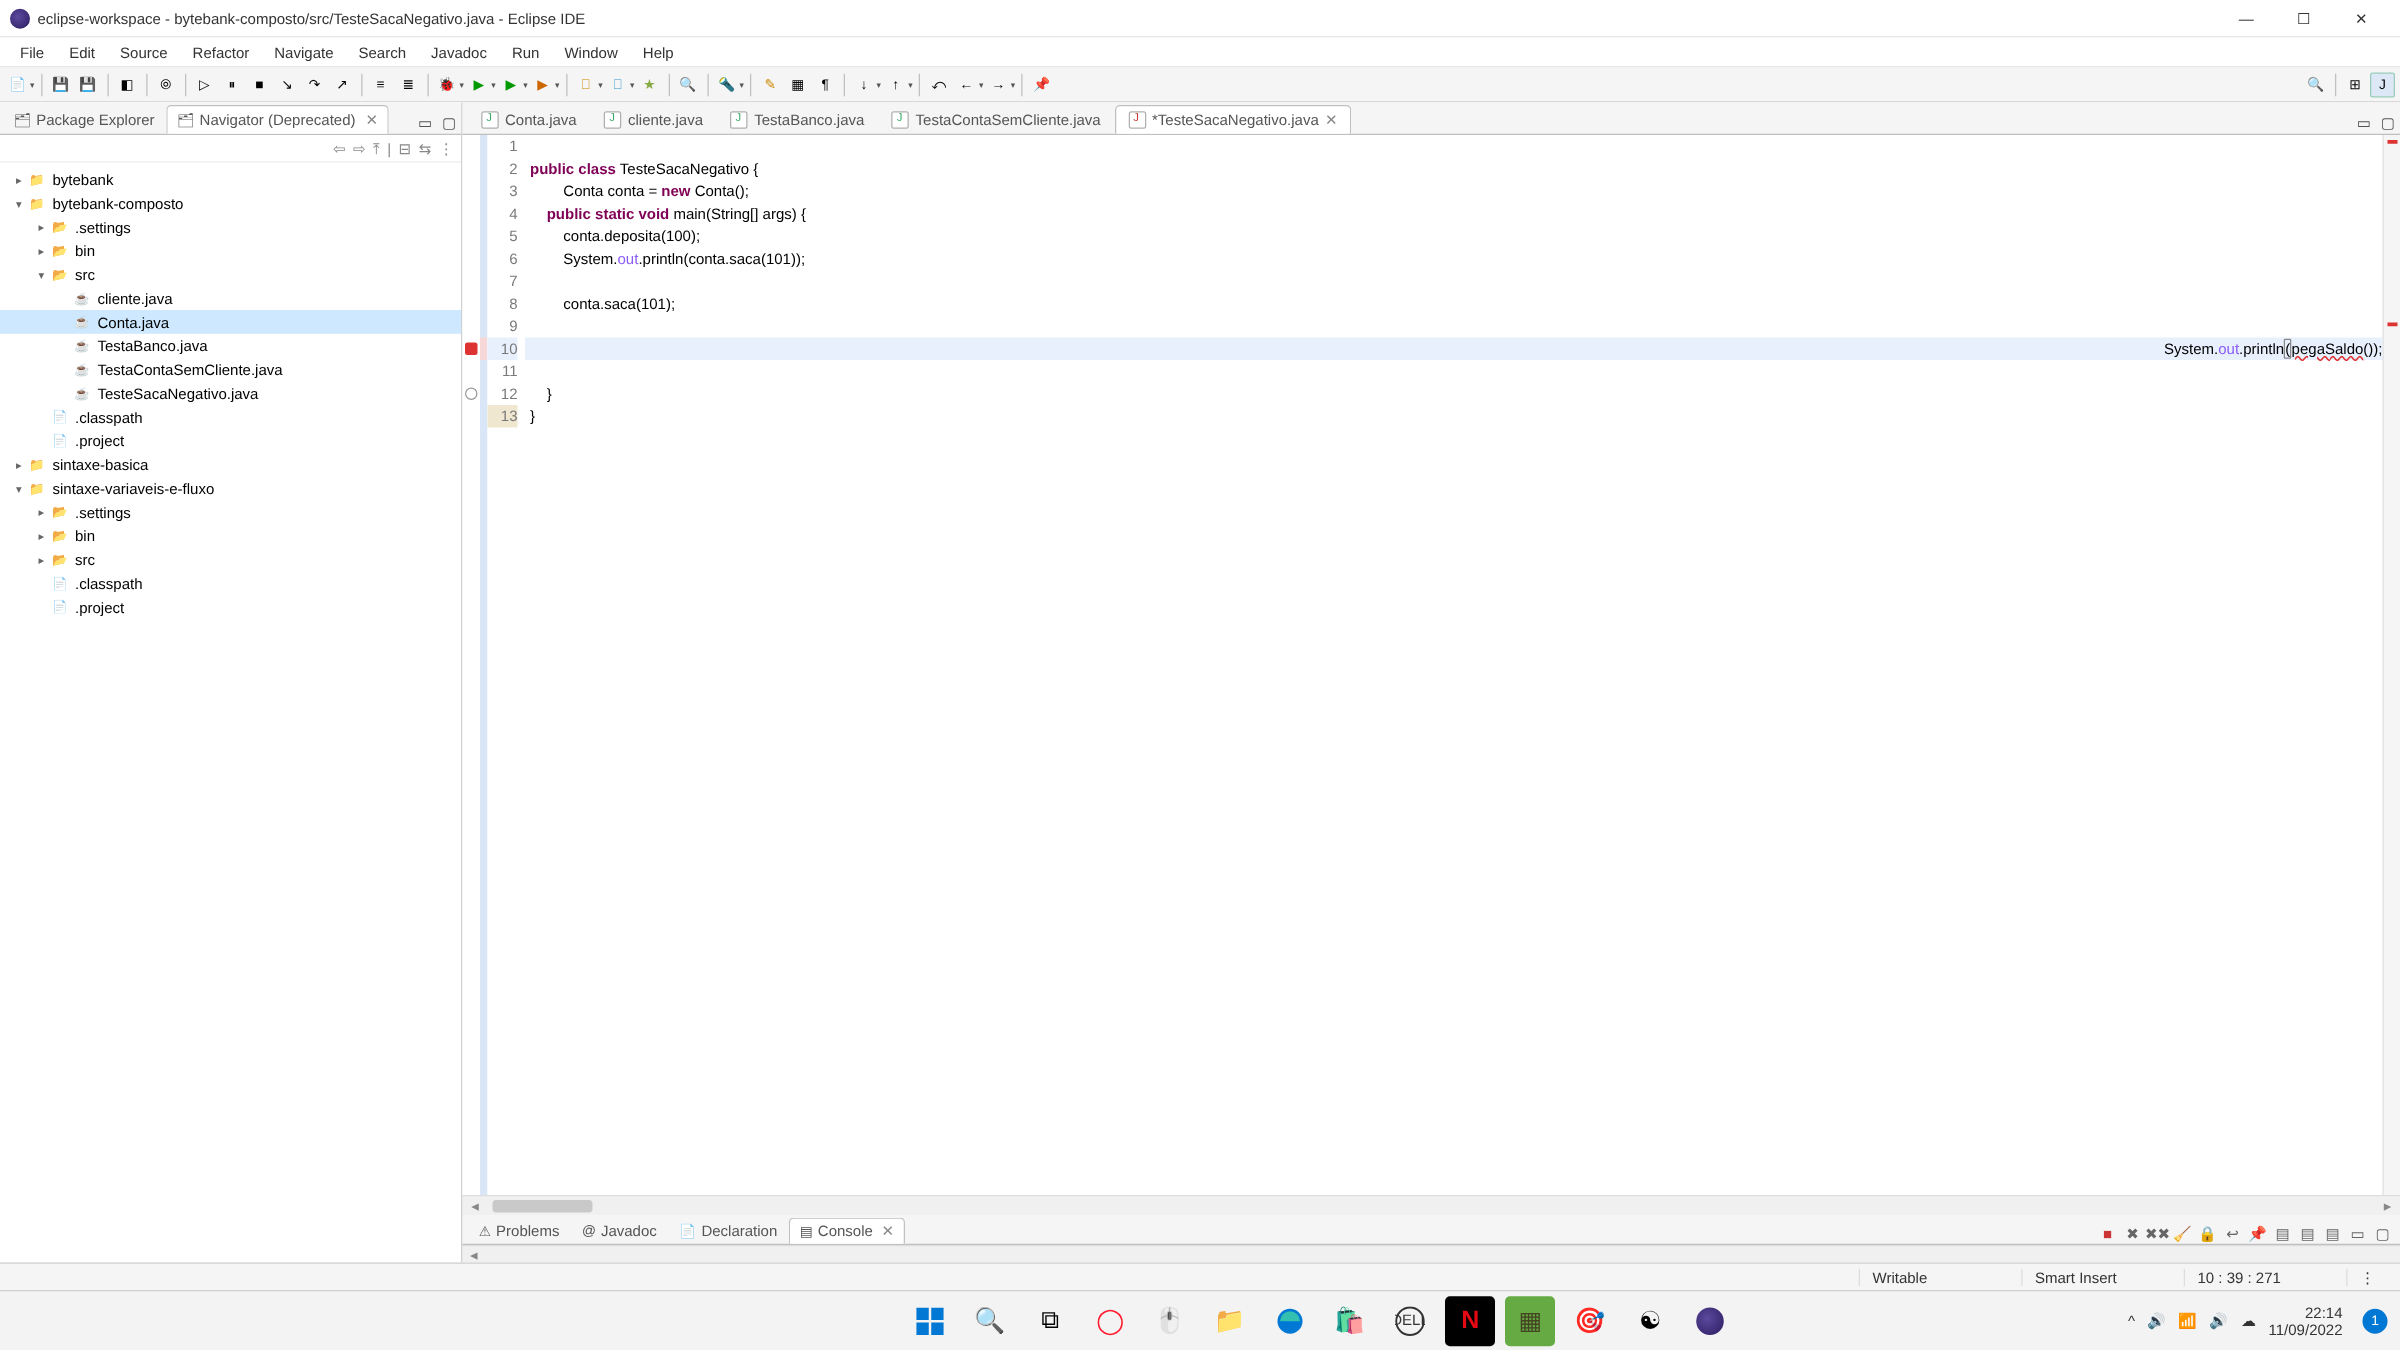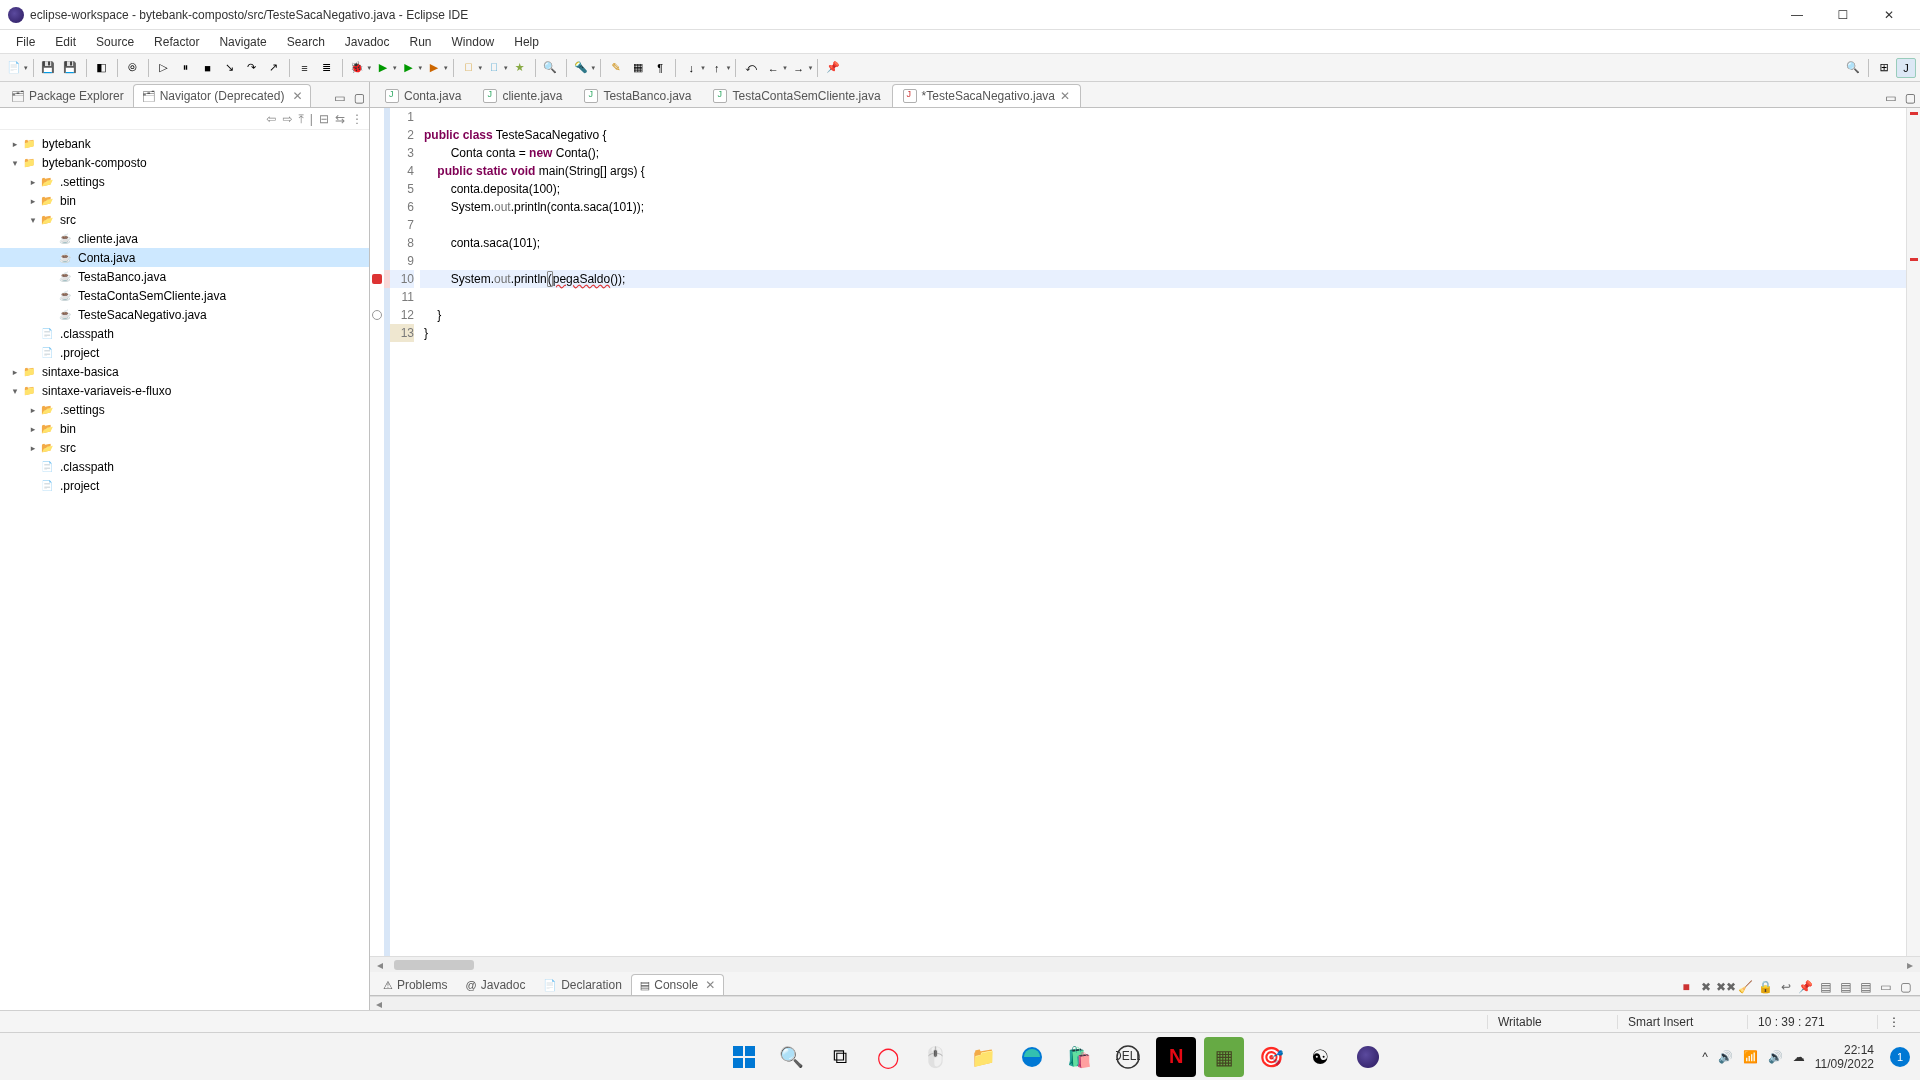--- a/index.html
+++ b/index.html
@@ -63,23 +63,23 @@
 .gutter-marker .err { width: 10px; height: 10px; background: #d33; border-radius: 2px; }
 .gutter-marker .info { width: 10px; height: 10px; border: 1px solid #999; border-radius: 50%; }
 .gutter-lineno { width: 30px; text-align: right; color: #7a7a7a; padding-right: 6px; background: #fff; }
 .gutter-lineno div { height: 18px; }
 .gutter-lineno .hl { background: #e8f0fe; }
 .vstrip { width: 6px; background: #d8e6f7; }
 .vstrip .errband { background: #f7d8d8; }
 .vstrip div { height: 18px; }
 .codearea { flex: 1; overflow: auto; position: relative; }
 .codeline { height: 18px; white-space: pre; padding-left: 4px; }
-.codeline.current { background: #e8f0fe; }
+.codeline.current { background: #e8f0fe; text-align: right; }
 .kw { color: #7f0055; font-weight: bold; }
-.fld { color: #737373; margin-top: 21px; }
+.fld { color: #8b5cf6; margin-top: 21px; }
 .err-underline { text-decoration: underline wavy #d33; }
 .bracket-box { border: 1px solid #888; border-radius: 1px; padding: 0 0; }
 
 .overview { width: 14px; background: #f5f5f5; border-left: 1px solid #e0e0e0; position: relative; }
 .overview .ov-err { position: absolute; right: 2px; width: 8px; height: 3px; background: #d33; }
 
 .hscroll { height: 16px; background: #f0f0f0; border-top: 1px solid #ddd; display: flex; align-items: center; }
 .hscroll .thumb { height: 10px; background: #c9c9c9; border-radius: 3px; }
 .bviewtabs { height: 24px; display: flex; align-items: flex-end; background: #f5f5f5; border-bottom: 1px solid #c0c0c0; padding-left: 4px; }
 .bviewtabs .btab { padding: 3px 8px; display: flex; align-items: center; gap: 4px; border: 1px solid transparent; border-bottom: none; color: #555; }

